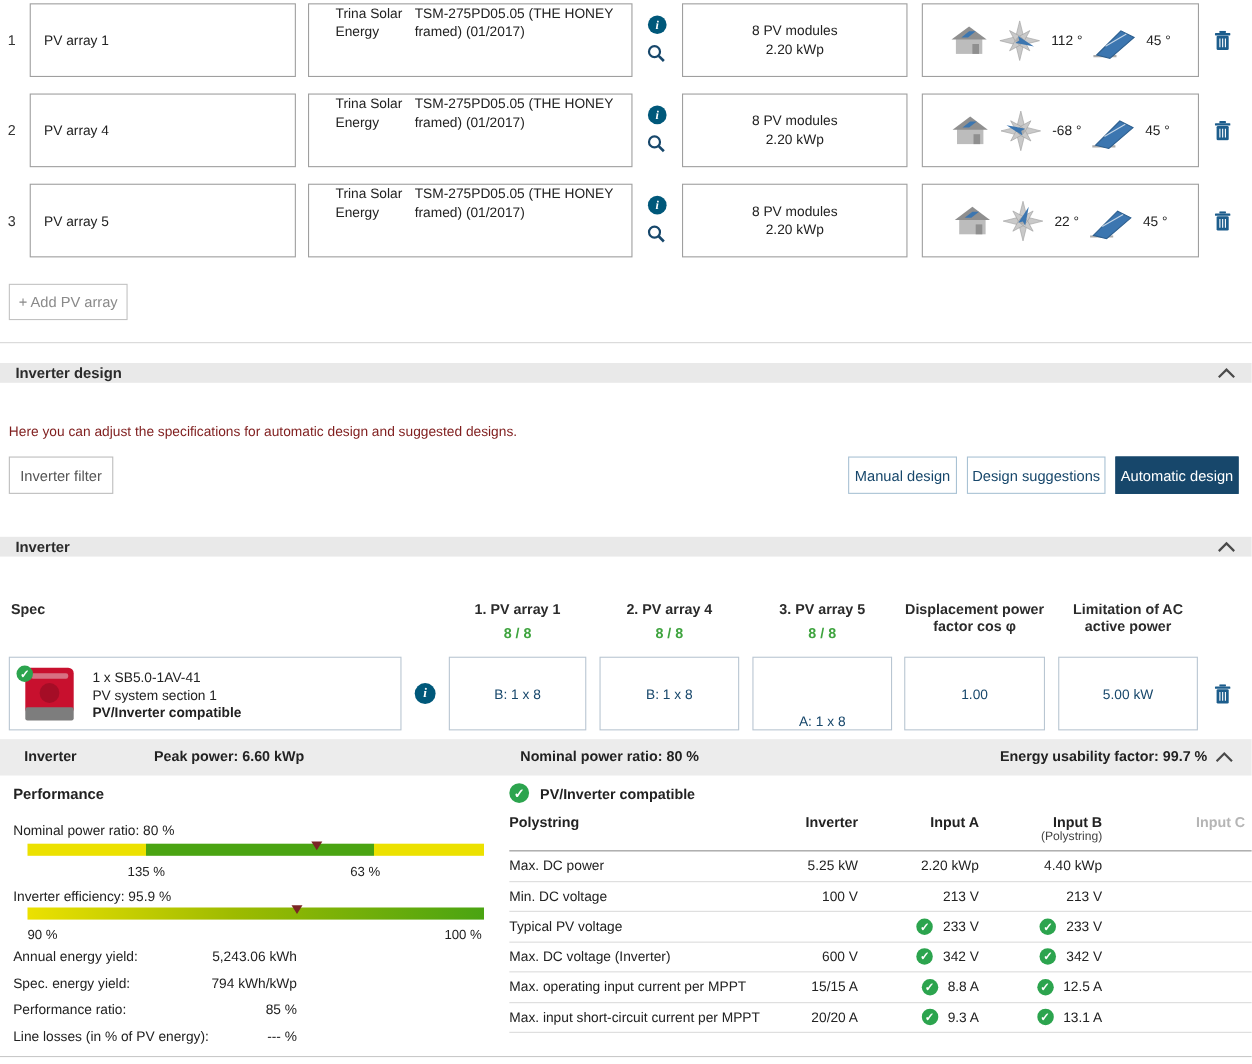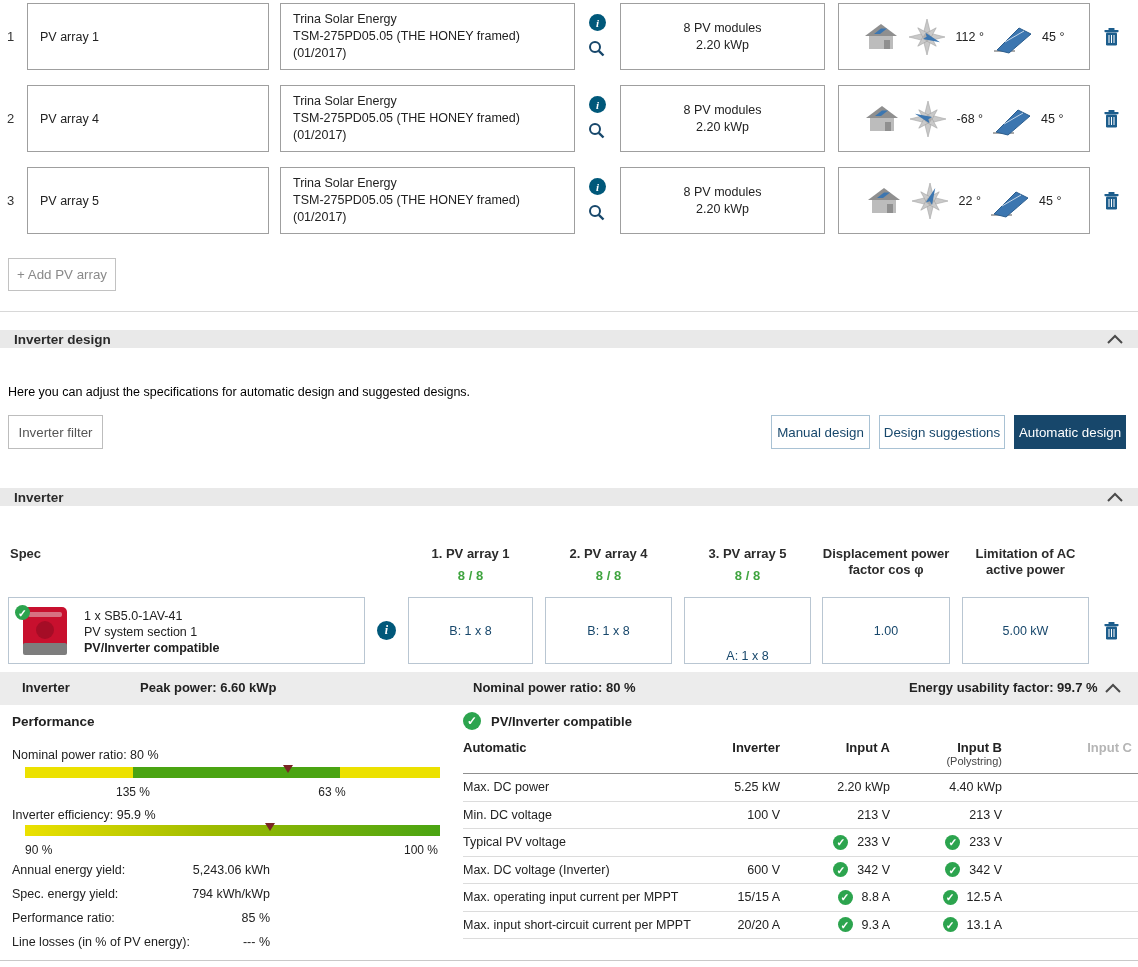--- a/index.html
+++ b/index.html
@@ -3,35 +3,35 @@
 <meta charset="utf-8">
 <style>
   *{margin:0;padding:0;box-sizing:border-box}
   body{background:#fff}
   .page{position:relative;width:1138px;height:967px;background:#fff;overflow:hidden;
         font-family:"Liberation Sans",sans-serif;font-size:12.5px;color:#222}
   .box{position:absolute;background:#fff;border:1px solid #9f9f9f}
   .pv-row{position:absolute;left:0;width:1138px;height:67px}
   .pv-index{position:absolute;left:7px;top:0;height:67px;display:flex;align-items:center;font-size:13px;color:#333}
   .pv-name{left:27px;top:0;width:242px;height:67px;display:flex;align-items:center;padding-left:12px}
-  .pv-module{left:280px;top:0;width:295px;height:67px;display:flex;flex-direction:column;justify-content:center;padding-left:12px;line-height:17px}
+  .pv-module{left:280px;top:0;width:295px;height:67px;display:flex;flex-direction:row;justify-content:center;padding-left:24px;line-height:17px}
   .pv-count{left:620px;top:0;width:205px;height:67px;display:flex;flex-direction:column;align-items:center;justify-content:center;line-height:17px}
   .pv-orient{left:838px;top:0;width:252px;height:67px;display:flex;align-items:center;justify-content:center;gap:9px}
   .info-icon{position:absolute;width:17px;height:17px;border-radius:50%;background:#00587a;color:#fff;
              font-family:"Liberation Serif",serif;font-style:italic;font-weight:bold;font-size:11px;
              display:flex;align-items:center;justify-content:center;cursor:pointer}
   .search-icon{position:absolute;cursor:pointer;line-height:0}
   .trash{position:absolute;cursor:pointer;line-height:0}
   .add-btn{position:absolute;left:8px;top:258px;width:108px;height:33px;border:1px solid #c2c2c2;background:#fff;
            color:#8a8a8a;display:flex;align-items:center;justify-content:center;cursor:pointer}
   .hline{position:absolute;left:0;width:1138px;height:1px;background:#d8d8d8}
   .section-bar{position:absolute;left:0;width:1138px;height:18px;background:#e9e9e9;display:flex;align-items:center;
                font-weight:bold;font-size:13.5px;color:#2b2b2b;padding:0 14px}
   .chev{margin-left:auto;cursor:pointer;line-height:0}
-  .desc{position:absolute;left:8px;color:#000000}
+  .desc{position:absolute;left:8px;color:#7f1d1d}
   .btn{position:absolute;height:34px;display:flex;align-items:center;justify-content:center;cursor:pointer;background:#fff}
   .btn-gray{border:1px solid #bdbdbd;color:#555}
   .btn-outline{border:1px solid #a9c2d4;color:#17476b}
   .btn-primary{background:#17476b;color:#fff;border:1px solid #17476b}
   .col-head{position:absolute;text-align:center;font-weight:bold;font-size:13px;color:#2b2b2b;line-height:16px}
   .col-sub{position:absolute;text-align:center;font-weight:bold;font-size:13px;color:#3fa43f}
   .inv-row{position:absolute;left:0;top:597px;width:1138px;height:67px}
   .type-box{left:8px;top:0;width:357px;height:67px}
   .inv-text{position:absolute;left:75px;top:10px;line-height:16px}
   .ok{width:15px;height:15px;border-radius:50%;background:#2ca44e;color:#fff;font-size:10.5px;font-weight:bold;
@@ -380,21 +380,21 @@
     </div>
   </div>
 
   <div class="compat">
     <div class="compat-title">
       <span class="ok ok-big">✓</span>
       <span>PV/Inverter compatible</span>
     </div>
     <div class="ctable">
       <div class="chead">
-        <span class="cc-param">Automatic</span>
+        <span class="cc-param">Polystring</span>
         <span class="cc-inv">Inverter</span>
         <span class="cc-a">Input A</span>
         <span class="cc-b">
           <span style="display:block">Input B</span>
           <span class="sub-head" style="display:block">(Polystring)</span>
         </span>
         <span class="cc-c">Input C</span>
       </div>
 
       <div class="crow">

